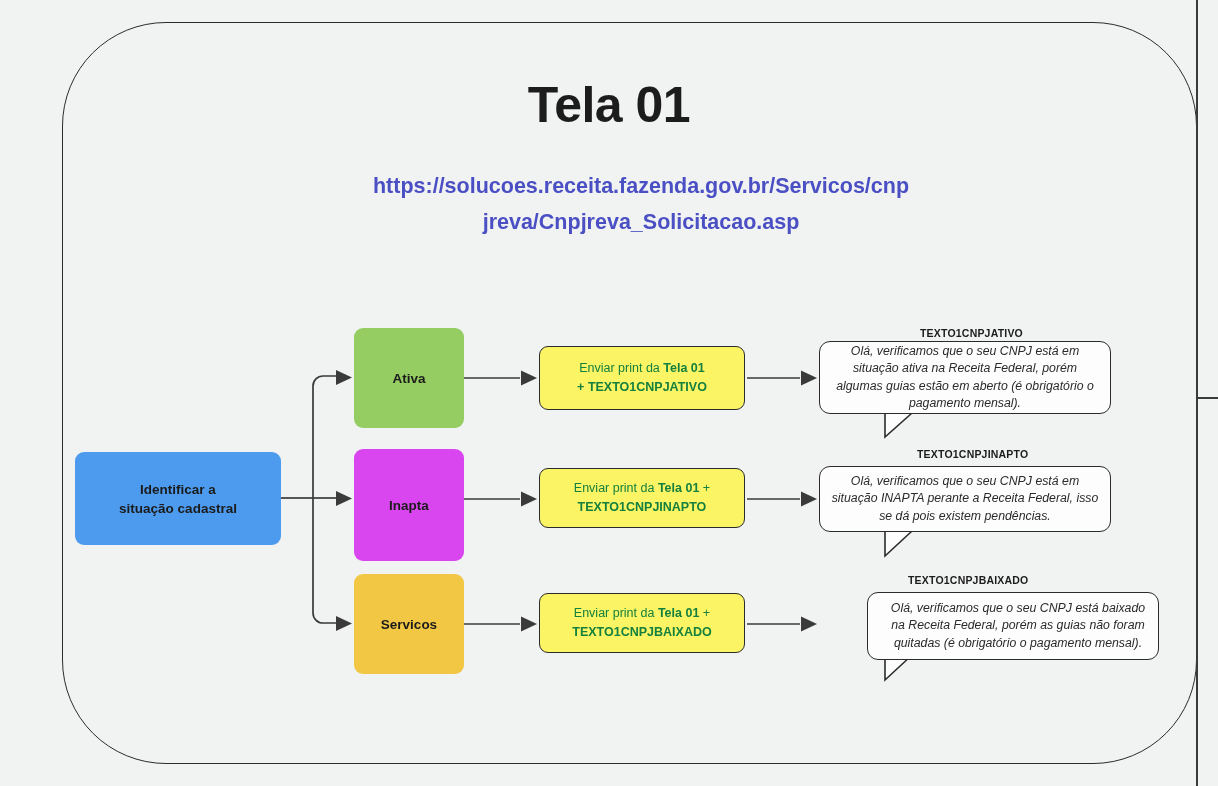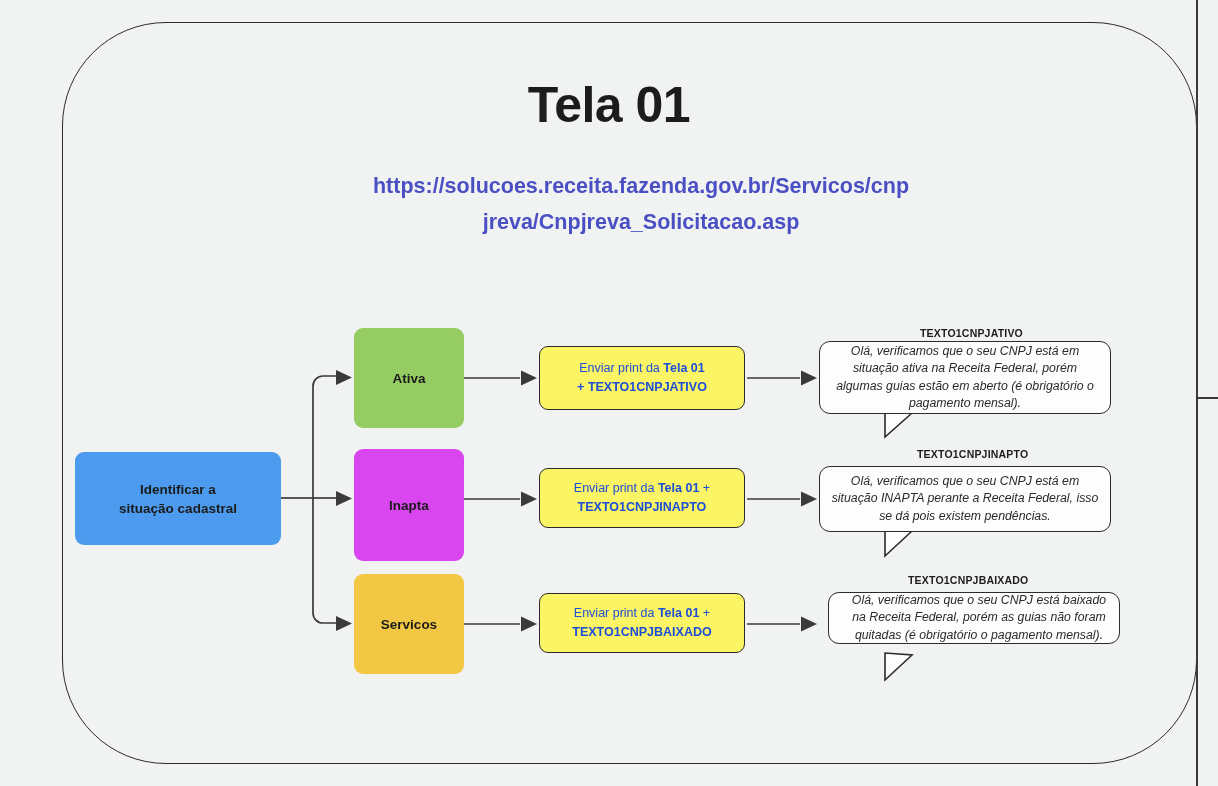--- a/index.html
+++ b/index.html
@@ -108,21 +108,21 @@
   .status-inapta  { top: 449px; height: 112px; background: #d946ef; }
   .status-baixada { top: 574px; height: 100px; background: #f2c744; }
 
   .action-node {
     width: 206px;
     border-radius: 9px;
     background: #fbf464;
     border: 1.6px solid #2b2b2b;
     font-size: 12.5px;
     line-height: 19px;
-    color: #1d4ed8;
+    color: #15803d;
     padding: 0 8px;
   }
   .action-node b { font-weight: bold; }
   .action-1 { left: 539px; top: 346px; height: 64px; }
   .action-2 { left: 539px; top: 468px; height: 60px; }
   .action-3 { left: 539px; top: 593px; height: 60px; }
 
   .bubble {
     position: absolute;
     box-sizing: border-box;
@@ -135,21 +135,21 @@
     color: #2a2a2a;
     text-align: center;
     display: flex;
     align-items: center;
     justify-content: center;
     padding: 4px 10px;
     font-style: italic;
   }
   .bubble-1 { left: 819px; top: 341px; height: 73px; }
   .bubble-2 { left: 819px; top: 466px; height: 66px; }
-  .bubble-3 { left: 828px; top: 592px; height: 52px; padding-left: 20px; }
+  .bubble-3 { left: 867px; top: 592px; height: 68px; padding-left: 20px; }
 
   .bubble-label {
     position: absolute;
     font-size: 10.5px;
     font-weight: bold;
     letter-spacing: 0.2px;
     color: #1b1b1b;
     white-space: nowrap;
   }
   .label-1 { left: 920px; top: 327px; }

